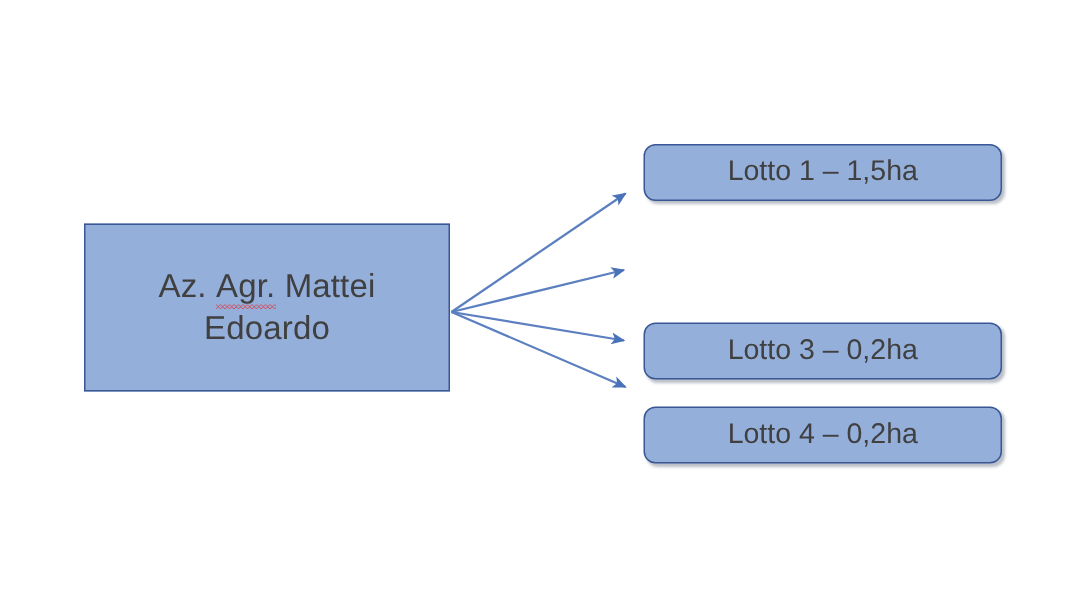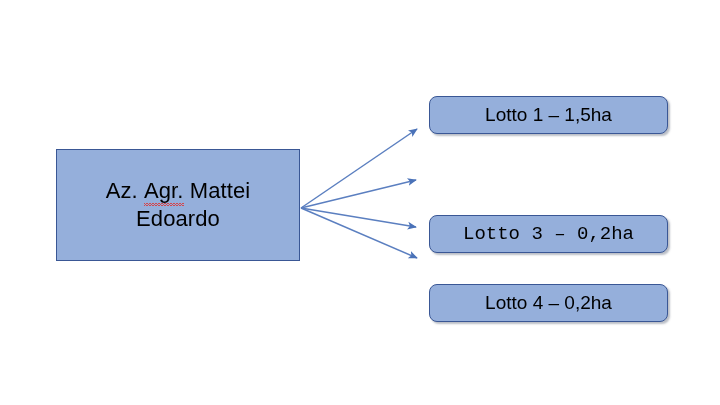--- a/index.html
+++ b/index.html
@@ -32,21 +32,21 @@
 
   
   .shape {
     position: absolute;
     z-index: 2;
     box-sizing: border-box;
     display: flex;
     align-items: center;
     justify-content: center;
     text-align: center;
-    color: #000000;
+    color: #404040;
     background: #95afdb;
     border: 1.6px solid #3a5795;
   }
 
   
   .node-root {
     left: 56px;
     top: 149px;
     width: 244px;
     height: 112px;
@@ -83,22 +83,22 @@
   .node-leaf {
     left: 429px;
     width: 239px;
     height: 38px;
     border-radius: 8px;
     font-size: 19px;
     box-shadow: 2px 2px 2px rgba(90, 100, 120, .42);
   }
   .leaf-1 { top: 96px;  }
   .leaf-2 { top: 152px; }
-  .leaf-3 { top: 215px; font-family: Liberation Mono, monospace; }
-  .leaf-4 { top: 284px; align-items: center; }
+  .leaf-3 { top: 215px; }
+  .leaf-4 { top: 271px; align-items: center; }
 </style>
 </head>
 <body>
 
 <div id="slide">
 
   <svg id="connectors" viewBox="0 0 720 405">
     <defs>
       <marker id="ah" markerWidth="7" markerHeight="7" refX="5.6" refY="3" orient="auto" markerUnits="strokeWidth">
         <path d="M0,0.35 L6.2,3 L0,5.65 L1.5,3 Z" fill="#4a72b8"></path>

